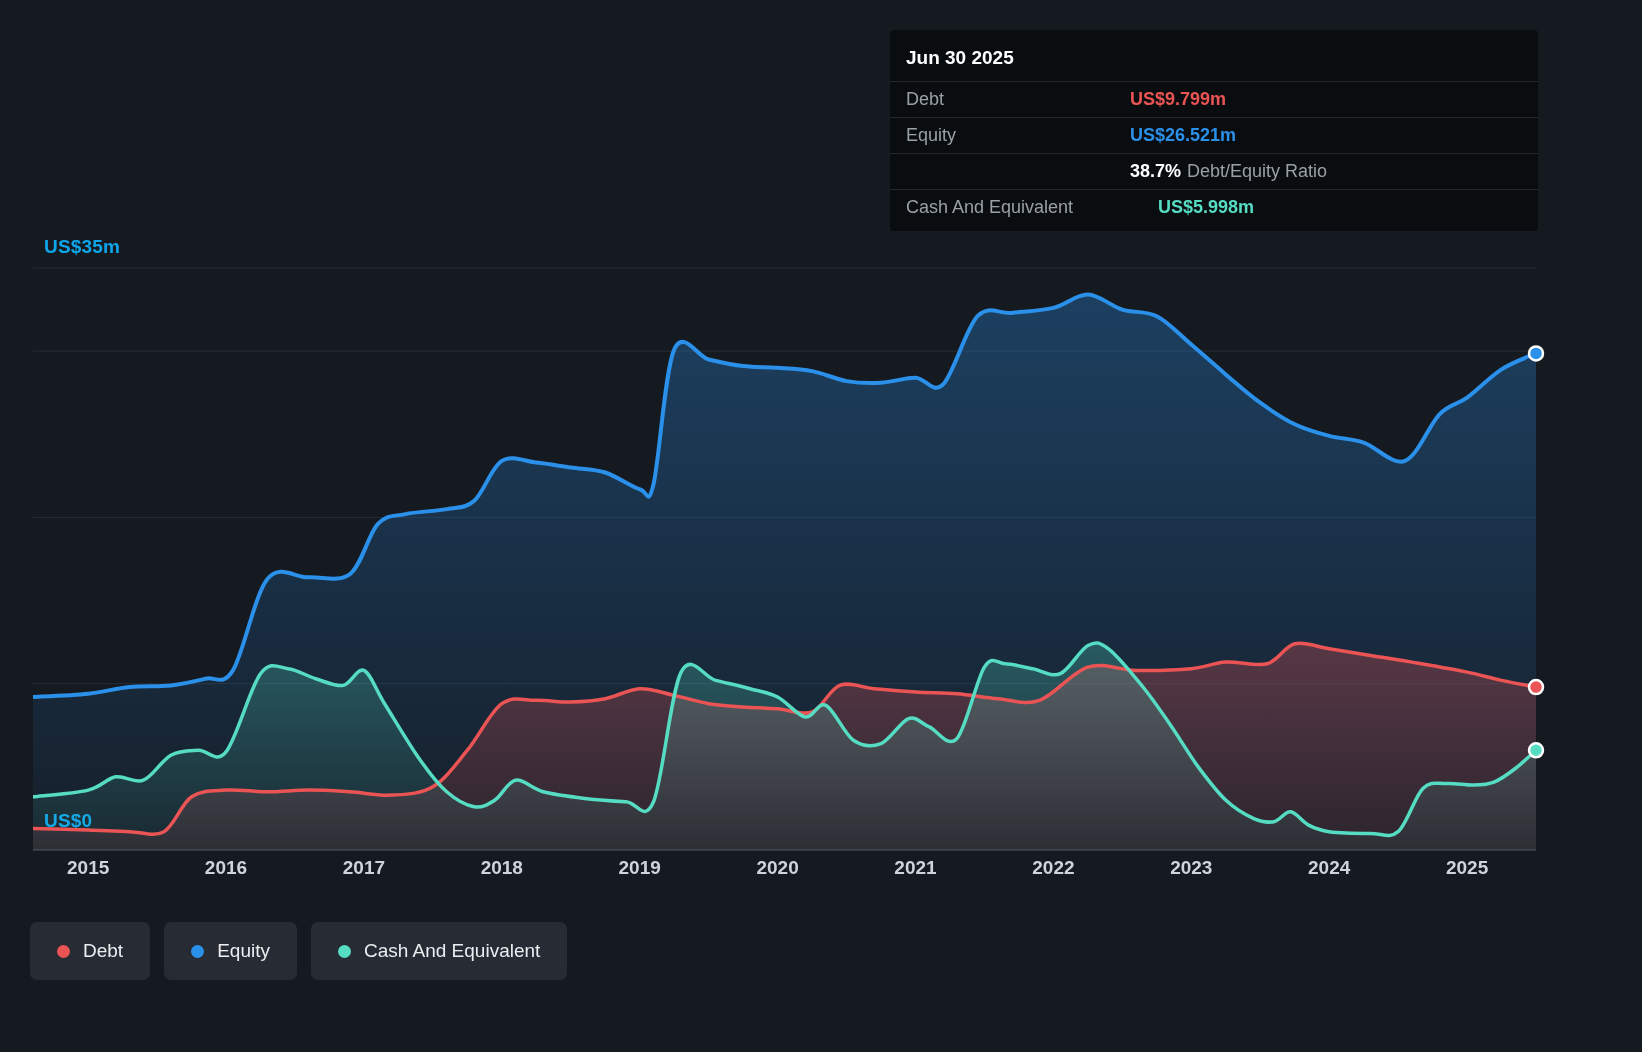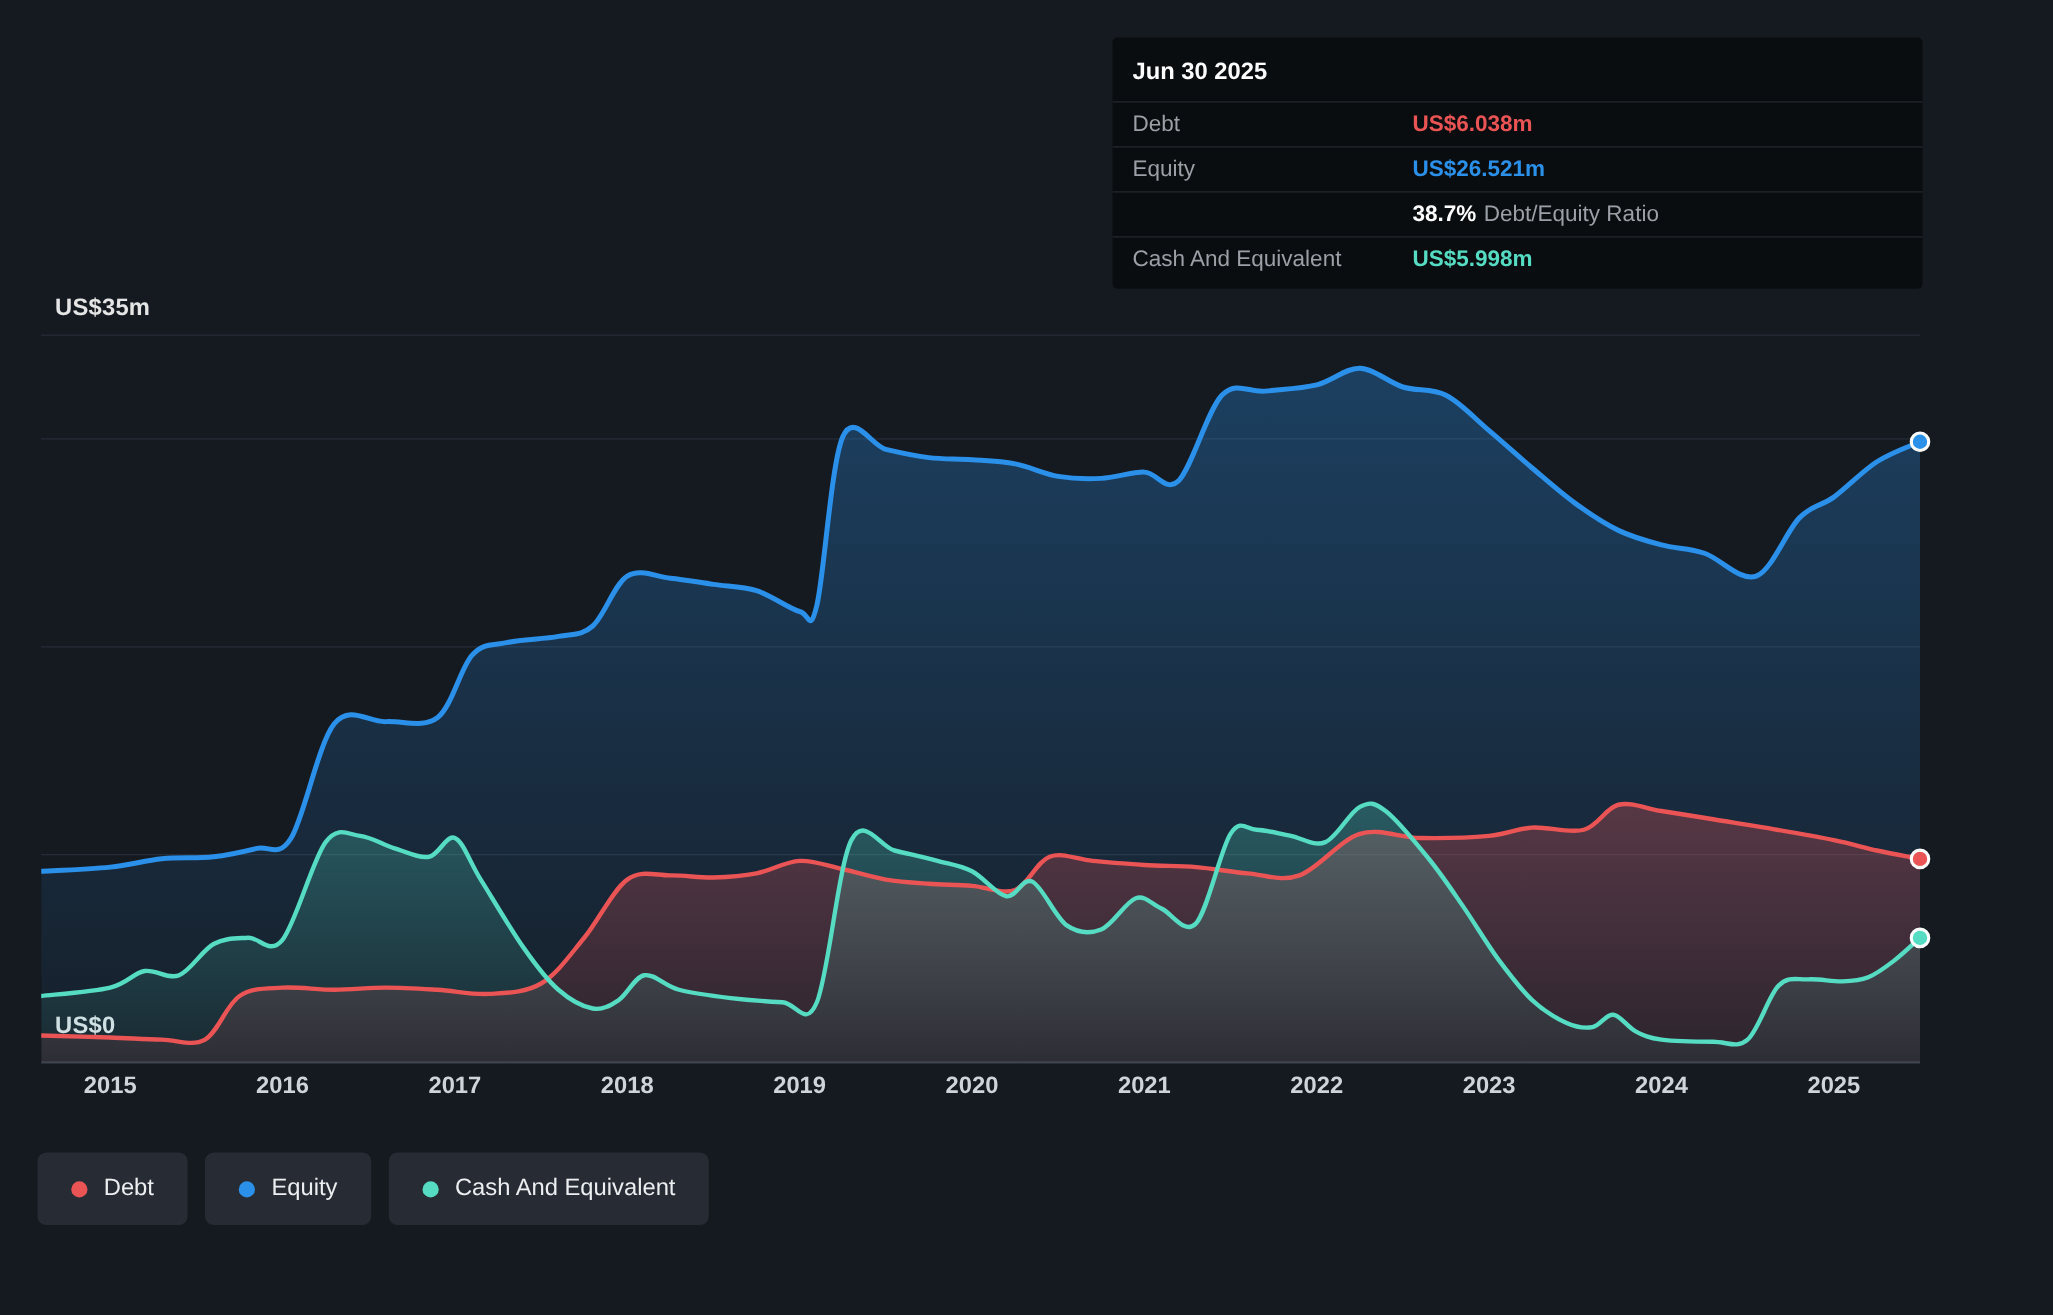--- a/index.html
+++ b/index.html
@@ -6,21 +6,21 @@
   html,body { width:1642px; height:1052px; }
   body {
     background: var(--background, #151a21);
     font-family: "Liberation Sans", sans-serif;
     position: relative;
     overflow: hidden;
     color: #fff;
   }
   .y-label {
     position:absolute;
-    color:#e5e5e5;
+    color:#0ea5e9;
     font-size:19px;
     font-weight:700;
     letter-spacing:.2px;
   }
   .y-top { left:44px; top:236px; }
   .y-bottom { left:44px; top:810px; }
   #chart-svg { position:absolute; left:0; top:240px; display:block; }
 
   .tooltip {
     position:absolute; left:890px; top:30px; width:648px;
@@ -30,21 +30,21 @@
   }
   .tt-title { font-size:19px; font-weight:700; color:#ffffff; padding:11px 16px 12px; }
   .tt-row {
     display:grid; grid-template-columns:224px 1fr; align-items:center;
     padding:7px 16px; border-top:1px solid #24282d; font-size:18px; min-height:34px;
   }
   .tt-label { color: var(--text-muted, #9aa0a6); font-weight:400; }
   .tt-value { font-weight:700; }
   .tt-value.debt { color: var(--debt, #eb5454); }
   .tt-value.equity { color: var(--equity, #2b90e9); }
-  .tt-value.cash { color: var(--cash, #55dcc3); }
+  .tt-value.cash { color: var(--cash, #55dcc3); margin-left: 28px; }
   .tt-ratio-bold { color:#ffffff; font-weight:700; }
   .tt-ratio-rest { color: var(--text-muted, #9aa0a6); font-weight:400; margin-left:6px; }
 
   .legend { position:absolute; left:30px; top:922px; display:flex; gap:14px; }
   .legend-item {
     display:flex; align-items:center; gap:13px;
     background: var(--legend-bg, #262b34);
     border-radius:7px; height:58px; padding:0 27px;
     color:#eceef0; font-size:19px; cursor:pointer; user-select:none;
   }
@@ -111,21 +111,21 @@
       <text x="1191.3" y="634" text-anchor="middle" fill="#cfd4da" font-size="19" font-weight="600" font-family="&quot;Liberation Sans&quot;, sans-serif">2023</text>
       <text x="1329.2" y="634" text-anchor="middle" fill="#cfd4da" font-size="19" font-weight="600" font-family="&quot;Liberation Sans&quot;, sans-serif">2024</text>
       <text x="1467.1" y="634" text-anchor="middle" fill="#cfd4da" font-size="19" font-weight="600" font-family="&quot;Liberation Sans&quot;, sans-serif">2025</text>
     </g>
 </svg>
 
 <div class="tooltip">
   <div class="tt-title">Jun 30 2025</div>
   <div class="tt-row">
     <span class="tt-label">Debt</span>
-    <span class="tt-value debt">US$6.038m</span>
+    <span class="tt-value debt">US$9.799m</span>
   </div>
   <div class="tt-row">
     <span class="tt-label">Equity</span>
     <span class="tt-value equity">US$26.521m</span>
   </div>
   <div class="tt-row">
     <span class="tt-label"></span>
     <span>
       <span class="tt-ratio-bold">38.7%</span><span class="tt-ratio-rest">Debt/Equity Ratio</span>
     </span>

